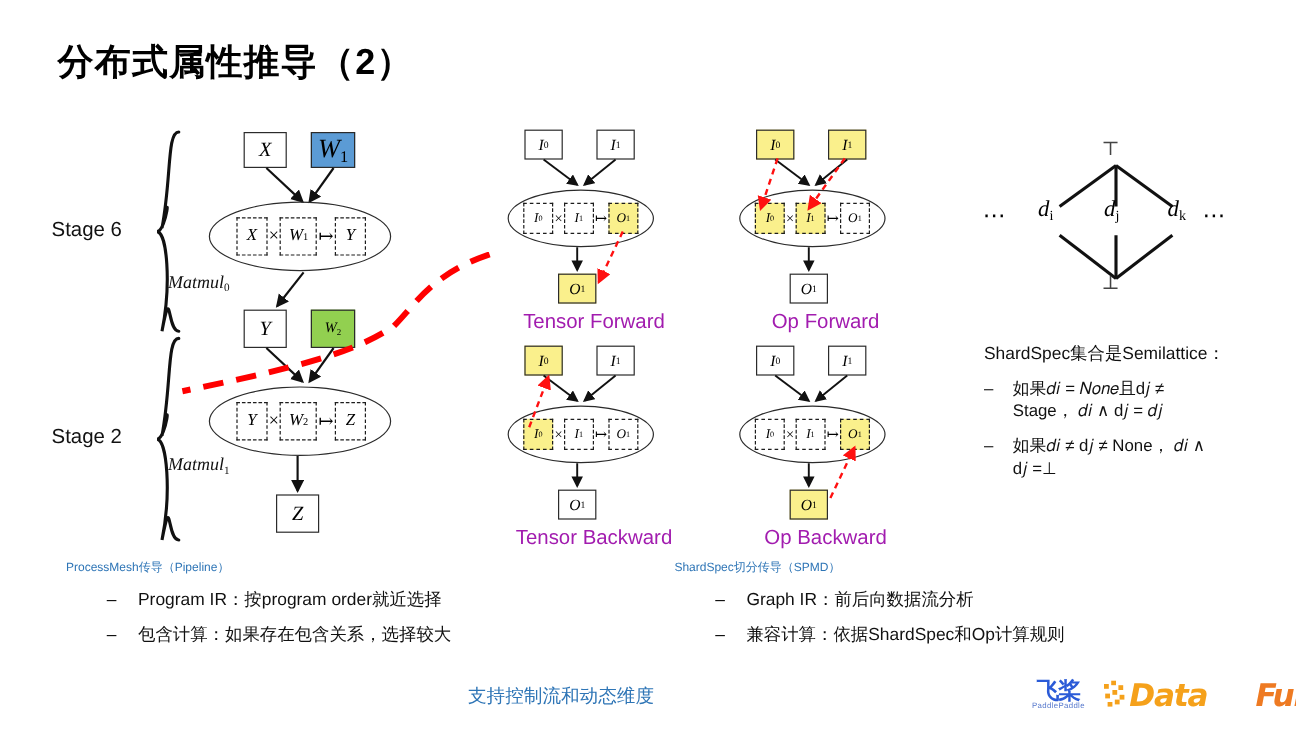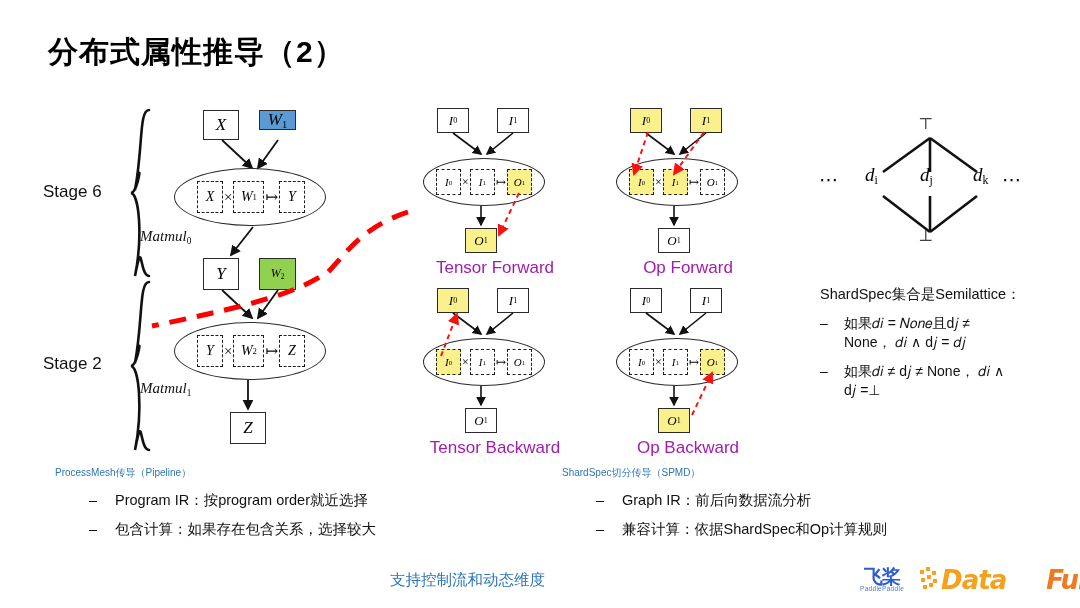--- a/index.html
+++ b/index.html
@@ -78,21 +78,21 @@
     <span>Matmul</span><span class="sub">0</span>
   </div>
   <div class="abs matmul" style="left:110px;top:280px;">
     <span>Matmul</span><span class="sub">1</span>
   </div>
 
   <div class="abs nodebox" style="left:173px;top:10px;width:36px;height:30px;font-size:17px;">
     <span>X</span>
   </div>
 
-  <div class="abs nodebox blue" style="left:229px;top:10px;width:37px;height:20px;font-size:17px;">
+  <div class="abs nodebox blue" style="left:229px;top:10px;width:37px;height:30px;font-size:22px;">
     <span><span>W</span><span class="sub">1</span></span>
   </div>
 
   <svg class="abs" style="left:160px;top:38px;width:130px;height:38px;" viewBox="0 0 130 38">
     <defs>
       <marker id="ah" markerWidth="7" markerHeight="7" refX="5" refY="3" orient="auto">
         <path d="M0,0 L6,3 L0,6 z" fill="#111"></path>
       </marker>
     </defs>
     <line x1="32" y1="2" x2="62" y2="30" stroke="#111" stroke-width="1.8" marker-end="url(#ah)"></line>
@@ -361,21 +361,21 @@
   <div class="abs lat-dots" style="left:187px;top:50px;">⋯</div>
   <div class="abs lat-tb" style="left:103px;top:108px;">⊥</div>
 </div>
 
 <div class="abs" style="left:820px;top:285px;width:250px;">
   <div class="ss-title">ShardSpec集合是Semilattice：</div>
   <div class="ss-item" style="margin-top:10px;">
     <div class="ss-dash">–</div>
     <div>
       <div>如果𝑑𝑖 = 𝑁𝑜𝑛𝑒且d𝑗 ≠</div>
-      <div>None， 𝑑𝑖 ∧ d𝑗 = 𝑑𝑗</div>
+      <div>Stage， 𝑑𝑖 ∧ d𝑗 = 𝑑𝑗</div>
     </div>
   </div>
   <div class="ss-item" style="margin-top:10px;">
     <div class="ss-dash">–</div>
     <div>
       <div>如果𝑑𝑖 ≠ d𝑗 ≠ None， 𝑑𝑖 ∧</div>
       <div>d𝑗 =⊥</div>
     </div>
   </div>
 </div>

